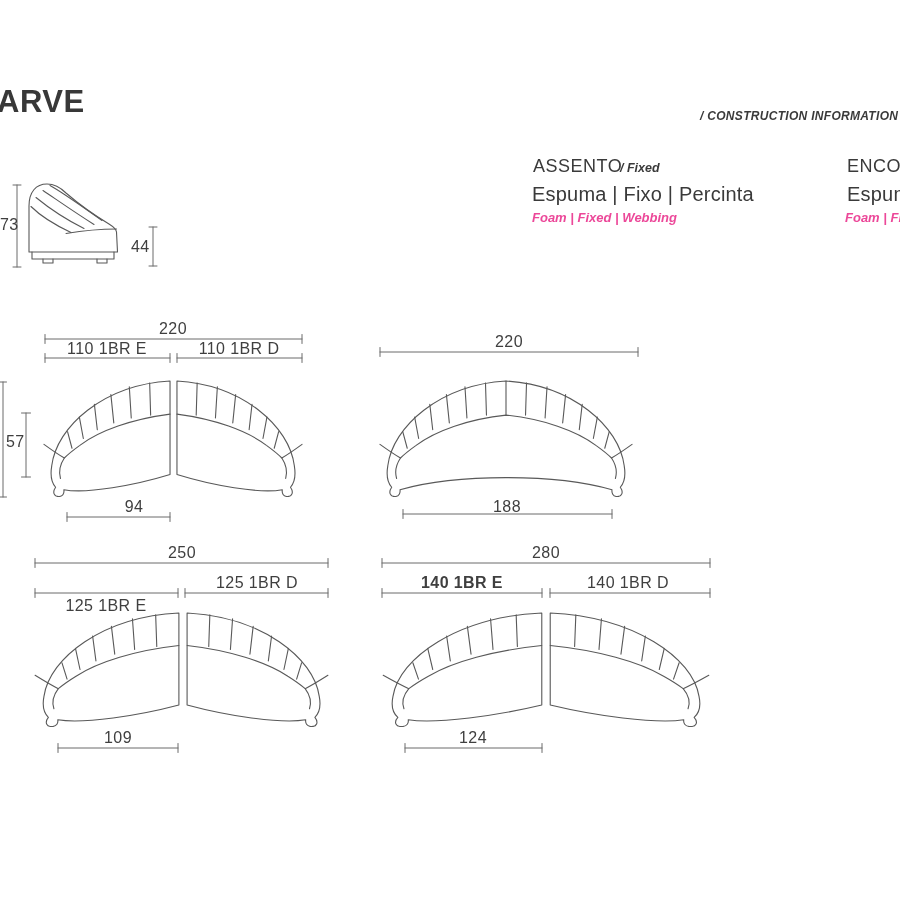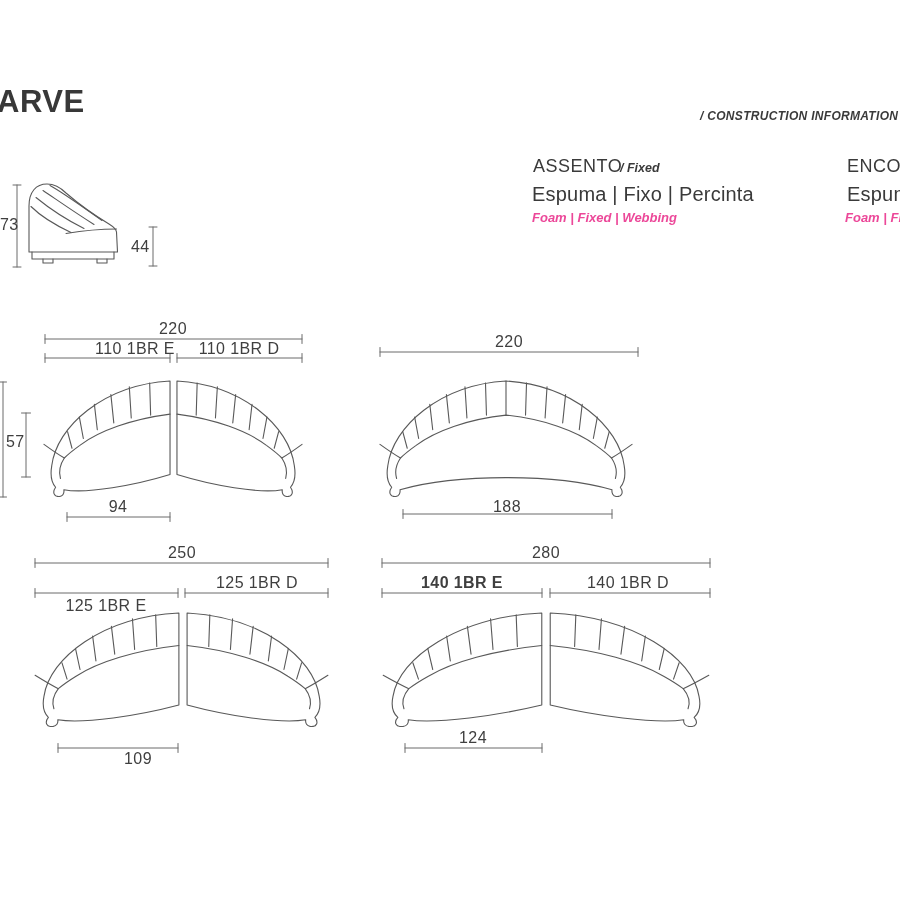--- a/index.html
+++ b/index.html
@@ -72,24 +72,24 @@
     <path class="dimline" d="M177,33 H302 M177,28.5 V37.5 M302,28.5 V37.5"></path>
     <path class="dimline" d="M3,57 V172 M0,57 H6.5 M0,172 H6.5"></path>
     <path class="dimline" d="M26,88 V152 M21.5,88 H30.5 M21.5,152 H30.5"></path>
     <path class="dimline" d="M67,192 H170 M67,187.5 V196.5 M170,187.5 V196.5"></path>
     <use href="#half" x="43" y="55" width="128" height="117"></use>
     <g transform="translate(303,0) scale(-1,1)">
       <use href="#half" x="0" y="55" width="127" height="117"></use>
     </g>
   </svg>
   <div class="dim c" style="left:173px;top:320px;">220</div>
-  <div class="dim c" style="left:107px;top:340px;margin-left:28px;">110 1BR E</div>
+  <div class="dim c" style="left:107px;top:340px;">110 1BR E</div>
   <div class="dim c" style="left:239px;top:340px;">110 1BR D</div>
   <div class="dim" style="left:6px;top:433px;">57</div>
-  <div class="dim c" style="left:118px;top:498px;">94</div>
+  <div class="dim c" style="left:134px;top:498px;">94</div>
 
   <svg style="left:370px;top:325px;" width="290" height="205" viewBox="0 0 290 205">
     <path class="dimline" d="M10,27 H268 M10,22.5 V31.5 M268,22.5 V31.5"></path>
     <path class="dimline" d="M33,189 H242 M33,184.5 V193.5 M242,184.5 V193.5"></path>
     <use href="#full" x="9" y="55" width="254" height="117"></use>
   </svg>
   <div class="dim c" style="left:509px;top:333px;">220</div>
   <div class="dim c" style="left:507px;top:498px;text-align:center;">188</div>
 
   <svg style="left:0;top:548px;" width="340" height="212" viewBox="0 0 340 212">
@@ -98,21 +98,21 @@
     <path class="dimline" d="M185,45 H328 M185,40.5 V49.5 M328,40.5 V49.5"></path>
     <path class="dimline" d="M58,200 H178 M58,195.5 V204.5 M178,195.5 V204.5"></path>
     <use href="#half" x="34" y="64" width="146" height="115"></use>
     <g transform="translate(329,0) scale(-1,1)">
       <use href="#half" x="0" y="64" width="143" height="115"></use>
     </g>
   </svg>
   <div class="dim c" style="left:182px;top:544px;">250</div>
   <div class="dim c" style="left:106px;top:574px;margin-top:23px;">125 1BR E</div>
   <div class="dim c" style="left:257px;top:574px;">125 1BR D</div>
-  <div class="dim c" style="left:118px;top:750px;margin-left:20px;">109</div>
+  <div class="dim c" style="left:118px;top:729px;">109</div>
 
   <svg style="left:375px;top:548px;" width="345" height="212" viewBox="0 0 345 212">
     <path class="dimline" d="M7,15 H335 M7,10.5 V19.5 M335,10.5 V19.5"></path>
     <path class="dimline" d="M7,45 H167 M7,40.5 V49.5 M167,40.5 V49.5"></path>
     <path class="dimline" d="M175,45 H335 M175,40.5 V49.5 M335,40.5 V49.5"></path>
     <path class="dimline" d="M30,200 H167 M30,195.5 V204.5 M167,195.5 V204.5"></path>
     <use href="#half" x="7" y="64" width="161" height="115"></use>
     <g transform="translate(335,0) scale(-1,1)">
       <use href="#half" x="0" y="64" width="161" height="115"></use>
     </g>

